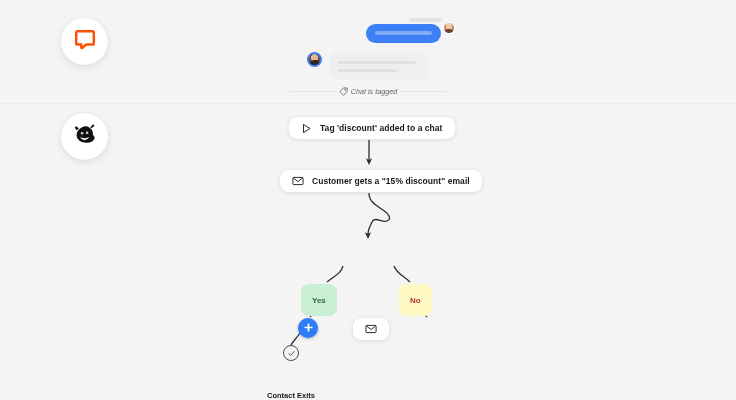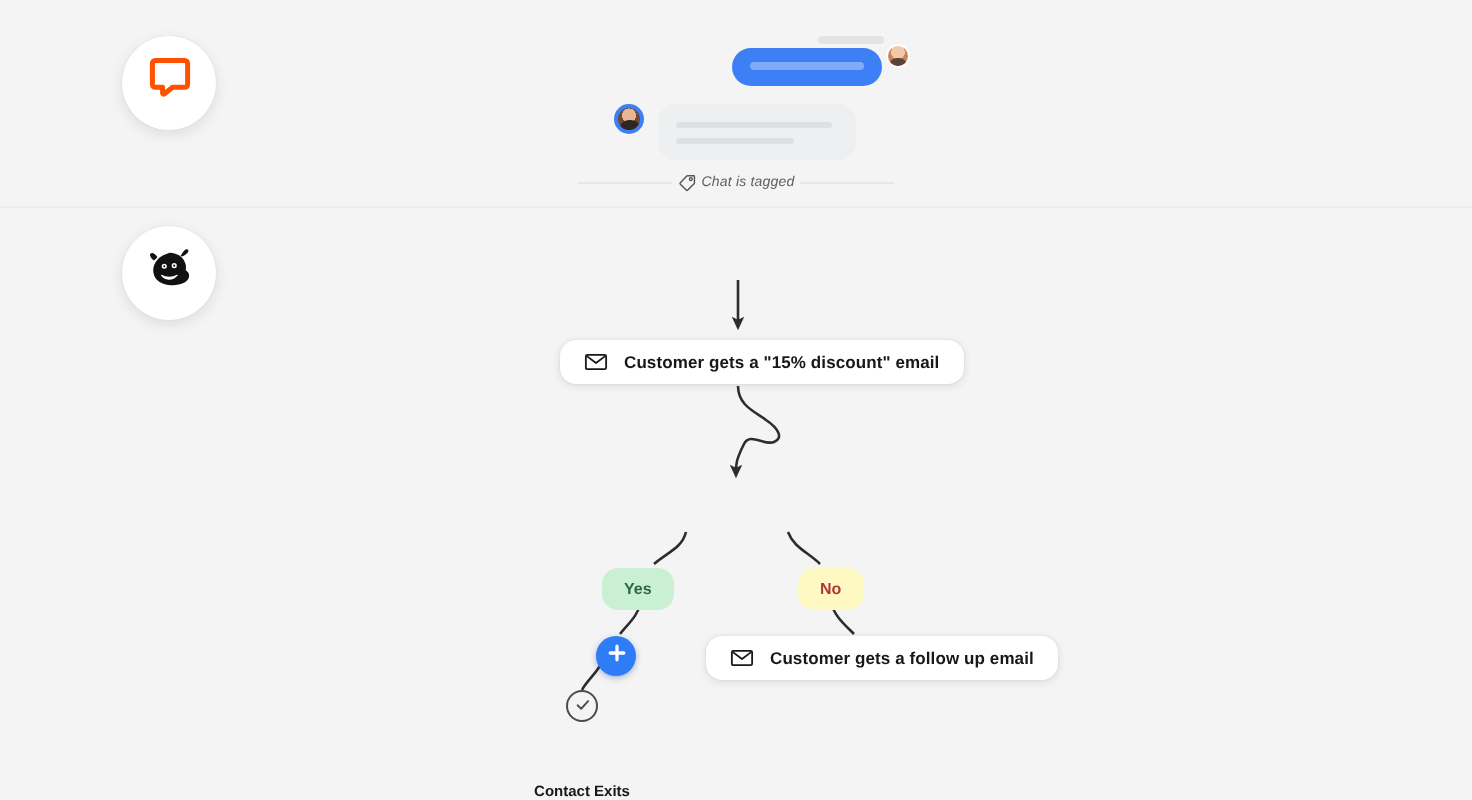--- a/index.html
+++ b/index.html
@@ -127,21 +127,21 @@
   }
   .node .node-icon { line-height: 0; display: block; flex: 0 0 auto; }
 
   #node-trigger  { left: 289px; top: 117px; }
   #node-email    { left: 280px; top: 170px; }
   #node-opened   { left: 326px; top: 243px; }
   #node-followup { left: 353px; top: 318px; }
 
   .branch-badge {
     position: absolute;
-    height: 21px; border-radius: 8px;
+    height: 32px; border-radius: 8px;
     display: flex; align-items: center; justify-content: center;
     padding: 0 11px;
     font-size: 8px; font-weight: 700;
   }
   #badge-yes { left: 301px; top: 284px; background: #c9f0d2; color: #2b6a3d; }
   #badge-no  { left: 399px; top: 284px; background: #fef9c3; color: #b2373a; }
 
   #add-node-button {
     position: absolute; left: 298px; top: 318px;
     width: 20px; height: 20px; border-radius: 50%;
@@ -240,40 +240,47 @@
 
     <path d="M394,266 C397,274 404,276 410,282" stroke="#2b2d31" stroke-width="1.3" fill="none"></path>
 
     <path d="M321,300 C319,308 314,312 310,317" stroke="#2b2d31" stroke-width="1.3" fill="none"></path>
 
     <path d="M415,300 C417,308 422,312 427,317" stroke="#2b2d31" stroke-width="1.3" fill="none"></path>
 
     <path d="M300,333 C296,339 293,341 291,345" stroke="#2b2d31" stroke-width="1.3" fill="none"></path>
   </svg>
 
+  <div class="node" id="node-trigger">
+    <span class="node-icon">
+      <svg width="11" height="11" viewBox="0 0 16 16" aria-hidden="true">
+        <path d="M3.6 2.2 L13.2 8 L3.6 13.8 Z" fill="none" stroke="#17181a" stroke-width="1.35" stroke-linejoin="round"></path>
+      </svg>
+    </span>
+    <span class="node-label">Tag 'discount' added to a chat</span>
+  </div>
 
   <div class="node" id="node-email">
     <span class="node-icon">
       <svg width="12" height="12" viewBox="0 0 18 18" aria-hidden="true">
         <rect x="1.4" y="3.6" width="15.2" height="10.8" rx="1.1" fill="none" stroke="#17181a" stroke-width="1.35"></rect>
         <path d="M1.9 4.4 L9 9.8 L16.1 4.4" fill="none" stroke="#17181a" stroke-width="1.35" stroke-linejoin="round"></path>
       </svg>
     </span>
     <span class="node-label">Customer gets a "15% discount" email</span>
   </div>
 
 
   <div class="node" id="node-followup">
     <span class="node-icon">
       <svg width="12" height="12" viewBox="0 0 18 18" aria-hidden="true">
         <rect x="1.4" y="3.6" width="15.2" height="10.8" rx="1.1" fill="none" stroke="#17181a" stroke-width="1.35"></rect>
         <path d="M1.9 4.4 L9 9.8 L16.1 4.4" fill="none" stroke="#17181a" stroke-width="1.35" stroke-linejoin="round"></path>
       </svg>
     </span>
-    <span class="node-label">Customer gets a follow up email</span>
   </div>
 
   <div class="branch-badge" id="badge-yes">
     <span>Yes</span>
   </div>
   <div class="branch-badge" id="badge-no">
     <span>No</span>
   </div>
 
   <div id="add-node-button">

